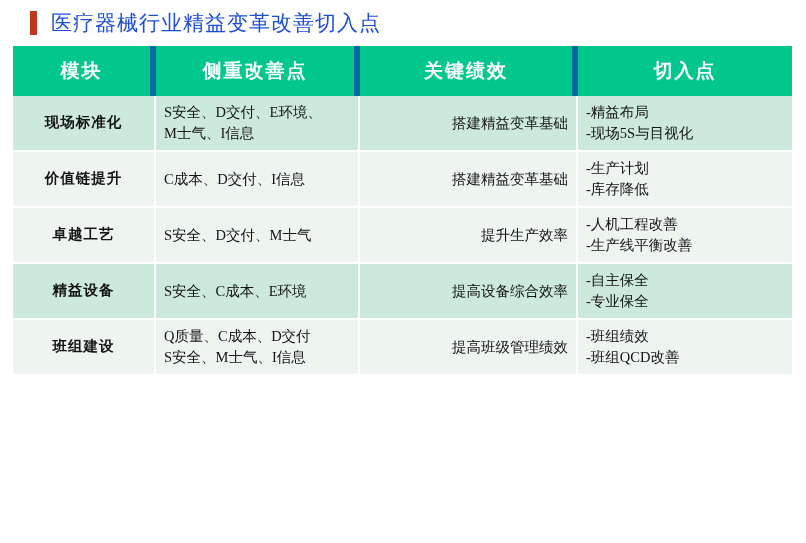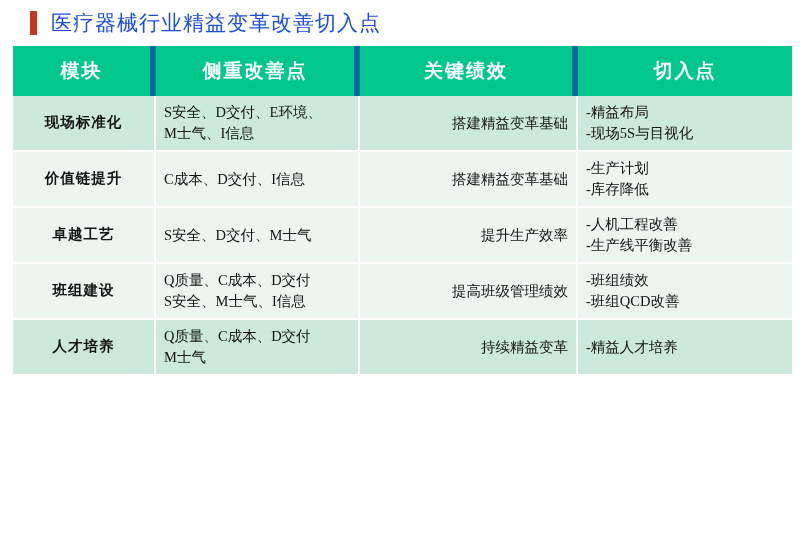--- a/index.html
+++ b/index.html
@@ -160,38 +160,38 @@
           <td class="col-module">卓越工艺</td>
           <td class="col-focus">
             <div class="focus-line">S安全、D交付、M士气</div>
           </td>
           <td class="col-kpi">提升生产效率</td>
           <td class="col-entry">
             <div class="entry-line">-人机工程改善</div>
             <div class="entry-line">-生产线平衡改善</div>
           </td>
         </tr>
+        <tr class="shade-dark">
+          <td class="col-module">精益设备</td>
+          <td class="col-focus">
+            <div class="focus-line">S安全、C成本、E环境</div>
+          </td>
+          <td class="col-kpi">提高设备综合效率</td>
+          <td class="col-entry">
+            <div class="entry-line">-自主保全</div>
+            <div class="entry-line">-专业保全</div>
+          </td>
+        </tr>
         <tr class="shade-light">
           <td class="col-module">班组建设</td>
           <td class="col-focus">
             <div class="focus-line">Q质量、C成本、D交付</div>
             <div class="focus-line">S安全、M士气、I信息</div>
           </td>
           <td class="col-kpi">提高班级管理绩效</td>
           <td class="col-entry">
             <div class="entry-line">-班组绩效</div>
             <div class="entry-line">-班组QCD改善</div>
           </td>
         </tr>
-        <tr class="shade-dark">
-          <td class="col-module">人才培养</td>
-          <td class="col-focus">
-            <div class="focus-line">Q质量、C成本、D交付</div>
-            <div class="focus-line">M士气</div>
-          </td>
-          <td class="col-kpi">持续精益变革</td>
-          <td class="col-entry">
-            <div class="entry-line">-精益人才培养</div>
-          </td>
-        </tr>
       </tbody>
   </table>
 </div>
 
 </body></html>

